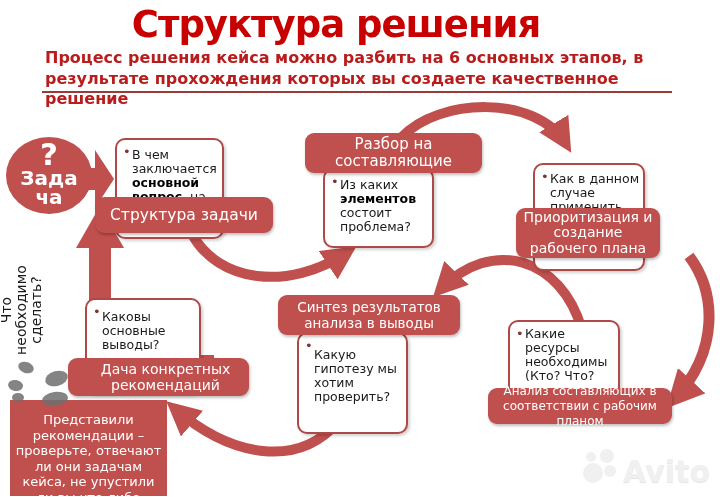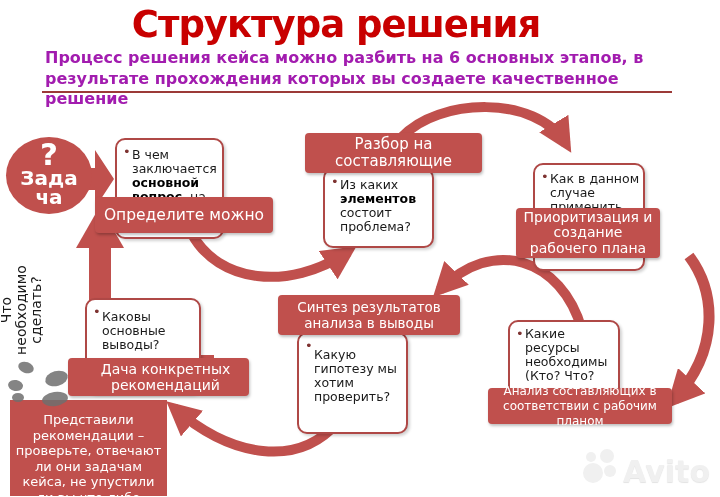--- a/index.html
+++ b/index.html
@@ -2,21 +2,21 @@
 <html><head>
 <meta charset="utf-8">
 <style>
   html,body{margin:0;padding:0;background:#fff;}
   .slide{position:relative;width:720px;height:497px;overflow:hidden;background:#ffffff;
          font-family:"DejaVu Sans","Liberation Sans",sans-serif;}
   
   .title{position:absolute;left:0;top:3px;width:672px;text-align:center;
          font-size:37px;font-weight:bold;color:#c80000;letter-spacing:-1px;}
   .subtitle{position:absolute;left:45px;top:48px;width:632px;
-            font-size:16px;line-height:20.5px;font-weight:bold;color:#a21caf;}
+            font-size:16px;line-height:20.5px;font-weight:bold;color:#b91c1c;}
   .divider{position:absolute;left:42px;top:91px;width:630px;height:2px;background:#9c3a38;}
   
   svg.arrows{position:absolute;left:0;top:0;z-index:1;}
   
   .ellipse{position:absolute;left:6px;top:137px;width:86px;height:77px;border-radius:50%;
            background:#c0504d;color:#fff;text-align:center;z-index:2;}
   .ellipse .q{font-size:31px;font-weight:bold;line-height:30px;margin-top:2px;}
   .ellipse .el{font-size:20px;font-weight:bold;line-height:19px;}
   .sidenote{position:absolute;left:-36px;top:287px;width:116px;height:46px;
             transform:rotate(-90deg);font-size:14px;line-height:15px;color:#1a1a1a;
@@ -27,21 +27,21 @@
         color:#1a1a1a;padding:8px 2px 4px 15px;z-index:2;}
   .wbox .bullet{position:absolute;left:6px;top:5px;color:#7e3331;font-size:13px;}
   .wbox b{color:#000;}
   #box-define{left:115px;top:138px;width:88px;height:85px;}
   #box-decompose{left:323px;top:168px;width:90px;height:64px;padding-top:8px;}
   #box-prioritize{left:533px;top:163px;width:91px;height:93px;padding-top:7px;}
   #box-analyze{left:508px;top:320px;width:91px;height:66px;padding-top:5px;}
   #box-synthesize{left:297px;top:332px;width:90px;height:80px;padding-top:14px;}
   #box-recommend{left:85px;top:298px;width:95px;height:78px;padding-top:10px;}
   
-  .banner{position:absolute;background:#c0504d;color:#fff;border-radius:4px;
+  .banner{position:absolute;background:#c0504d;color:#fff;border-radius:9px;
           display:flex;align-items:center;justify-content:center;text-align:center;
           box-shadow:1px 2px 3px rgba(0,0,0,.25);z-index:3;padding:2px 6px;box-sizing:border-box;}
   #banner-define{left:95px;top:197px;width:178px;height:36px;font-size:15.5px;}
   #banner-decompose{left:305px;top:133px;width:177px;height:40px;font-size:15px;line-height:17px;}
   #banner-prioritize{left:516px;top:208px;width:144px;height:50px;font-size:14px;line-height:15.5px;}
   #banner-analyze{left:488px;top:388px;width:184px;height:36px;font-size:12px;line-height:15px;}
   #banner-synthesize{left:278px;top:295px;width:182px;height:40px;font-size:13.5px;line-height:16px;}
   #banner-recommend{left:68px;top:358px;width:181px;height:38px;font-size:14px;line-height:16px;padding-left:20px;}
   
   .redbox{position:absolute;left:10px;top:400px;width:157px;height:96px;background:#c0504d;
@@ -104,21 +104,21 @@
   <div class="wbox" id="box-analyze">
     <span class="bullet">•</span><span>Какие ресурсы необходимы (Кто? Что?</span>
   </div>
   <div class="wbox" id="box-synthesize">
     <span class="bullet">•</span><span>Какую гипотезу мы хотим проверить?</span>
   </div>
   <div class="wbox" id="box-recommend">
     <span class="bullet">•</span><span>Каковы основные выводы?</span>
   </div>
 
-  <div class="banner" id="banner-define">Определите можно</div>
+  <div class="banner" id="banner-define">Структура задачи</div>
   <div class="banner" id="banner-decompose">Разбор на составляющие</div>
   <div class="banner" id="banner-prioritize">Приоритизация и создание рабочего плана</div>
   <div class="banner" id="banner-analyze">Анализ составляющих в соответствии с рабочим планом</div>
   <div class="banner" id="banner-synthesize">Синтез результатов анализа в выводы</div>
   <div class="banner" id="banner-recommend">Дача конкретных рекомендаций</div>
 
   <div class="redbox">Представили рекомендации – проверьте, отвечают ли они задачам кейса, не упустили ли вы что-либо</div>
 
   <div class="blob" id="blob1"></div>
   <div class="blob" id="blob2"></div>

